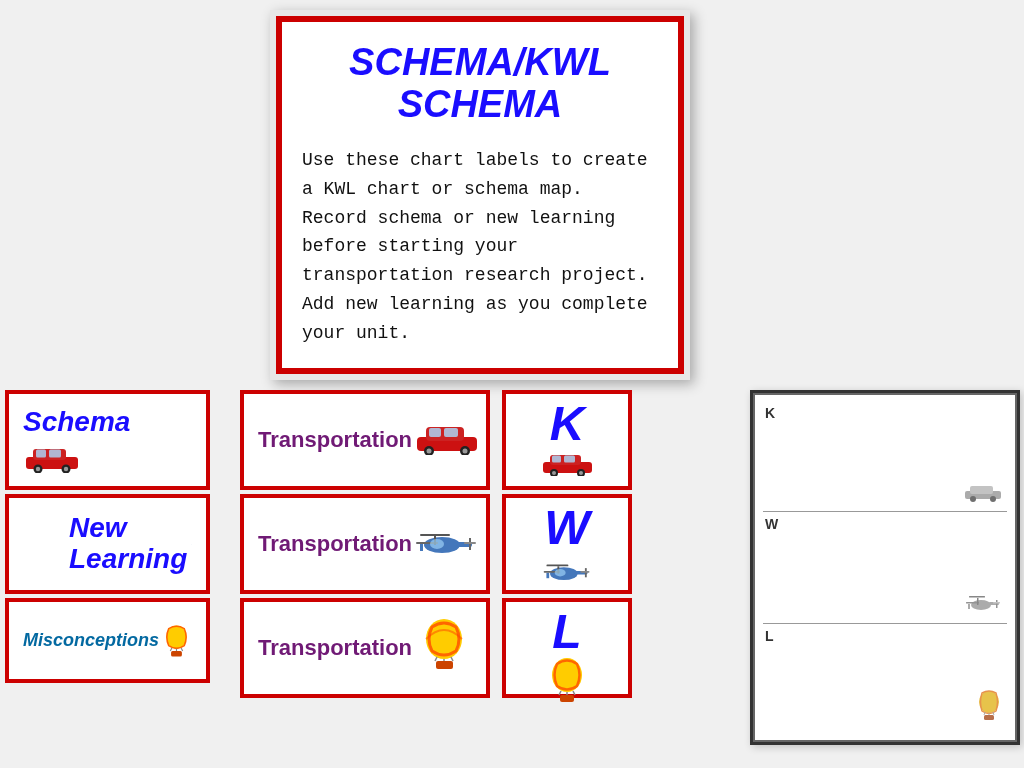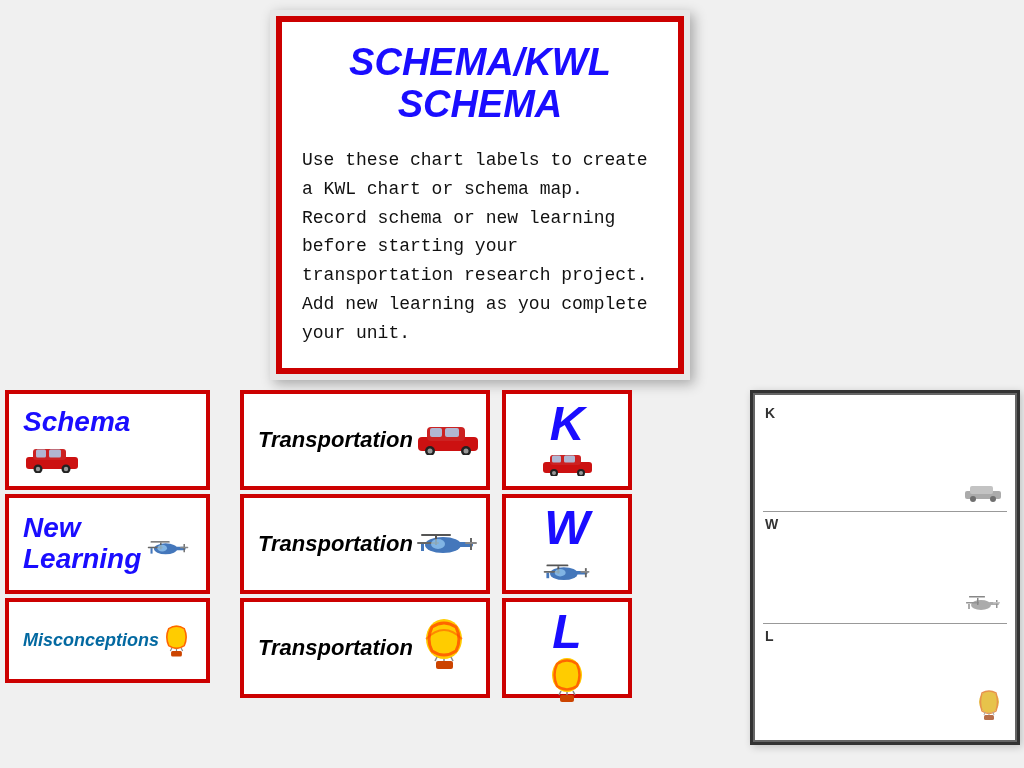--- a/index.html
+++ b/index.html
@@ -65,24 +65,23 @@
       height: 100px;
       background: white;
       border: 4px solid #cc0000;
       display: flex;
       flex-direction: row;
       align-items: center;
       justify-content: space-between;
       padding: 8px 14px;
     }
     .label-card-text {
-      color: #000000;
+      color: #701a75;
       font-size: 22px;
       font-weight: 900;
-      font-style: italic;
     }
     .label-card-img {
       font-size: 32px;
     }
 
     
     .kwl-col {
       position: absolute;
       top: 390px;
       left: 502px;
@@ -314,21 +313,21 @@
         <circle cx="15" cy="28" r="2.2" fill="#999"></circle>
         <circle cx="43" cy="28" r="4.5" fill="#222"></circle>
         <circle cx="43" cy="28" r="2.2" fill="#999"></circle>
         <rect x="13" y="8.5" width="10" height="8" rx="1.5" fill="#aaddff" opacity="0.8"></rect>
         <rect x="26" y="8.5" width="12" height="8" rx="1.5" fill="#aaddff" opacity="0.8"></rect>
       </svg>
     </div>
   </div>
 
   <div class="sidebar-card">
-    <div style="display:flex;flex-direction:column;align-items:flex-start;">
+    <div style="display:flex;flex-direction:column;align-items:flex-start;margin-left:46px;">
       <div class="sidebar-card-text">New<br>Learning</div>
     </div>
     <svg width="68" height="42" viewBox="0 0 68 42" style="margin-left:4px;">
       <ellipse cx="30" cy="28" rx="17" ry="8" fill="#4477bb"></ellipse>
       <rect x="43" y="25" width="16" height="5" rx="2" fill="#4477bb"></rect>
       <rect x="56" y="21" width="2" height="12" fill="#666"></rect>
       <rect x="51" y="25" width="12" height="2" rx="1" fill="#888"></rect>
       <rect x="8" y="27" width="3" height="8" fill="#4477bb"></rect>
       <rect x="4" y="25" width="22" height="2" rx="1" fill="#666"></rect>
       <rect x="22" y="19" width="2" height="10" fill="#555"></rect>

